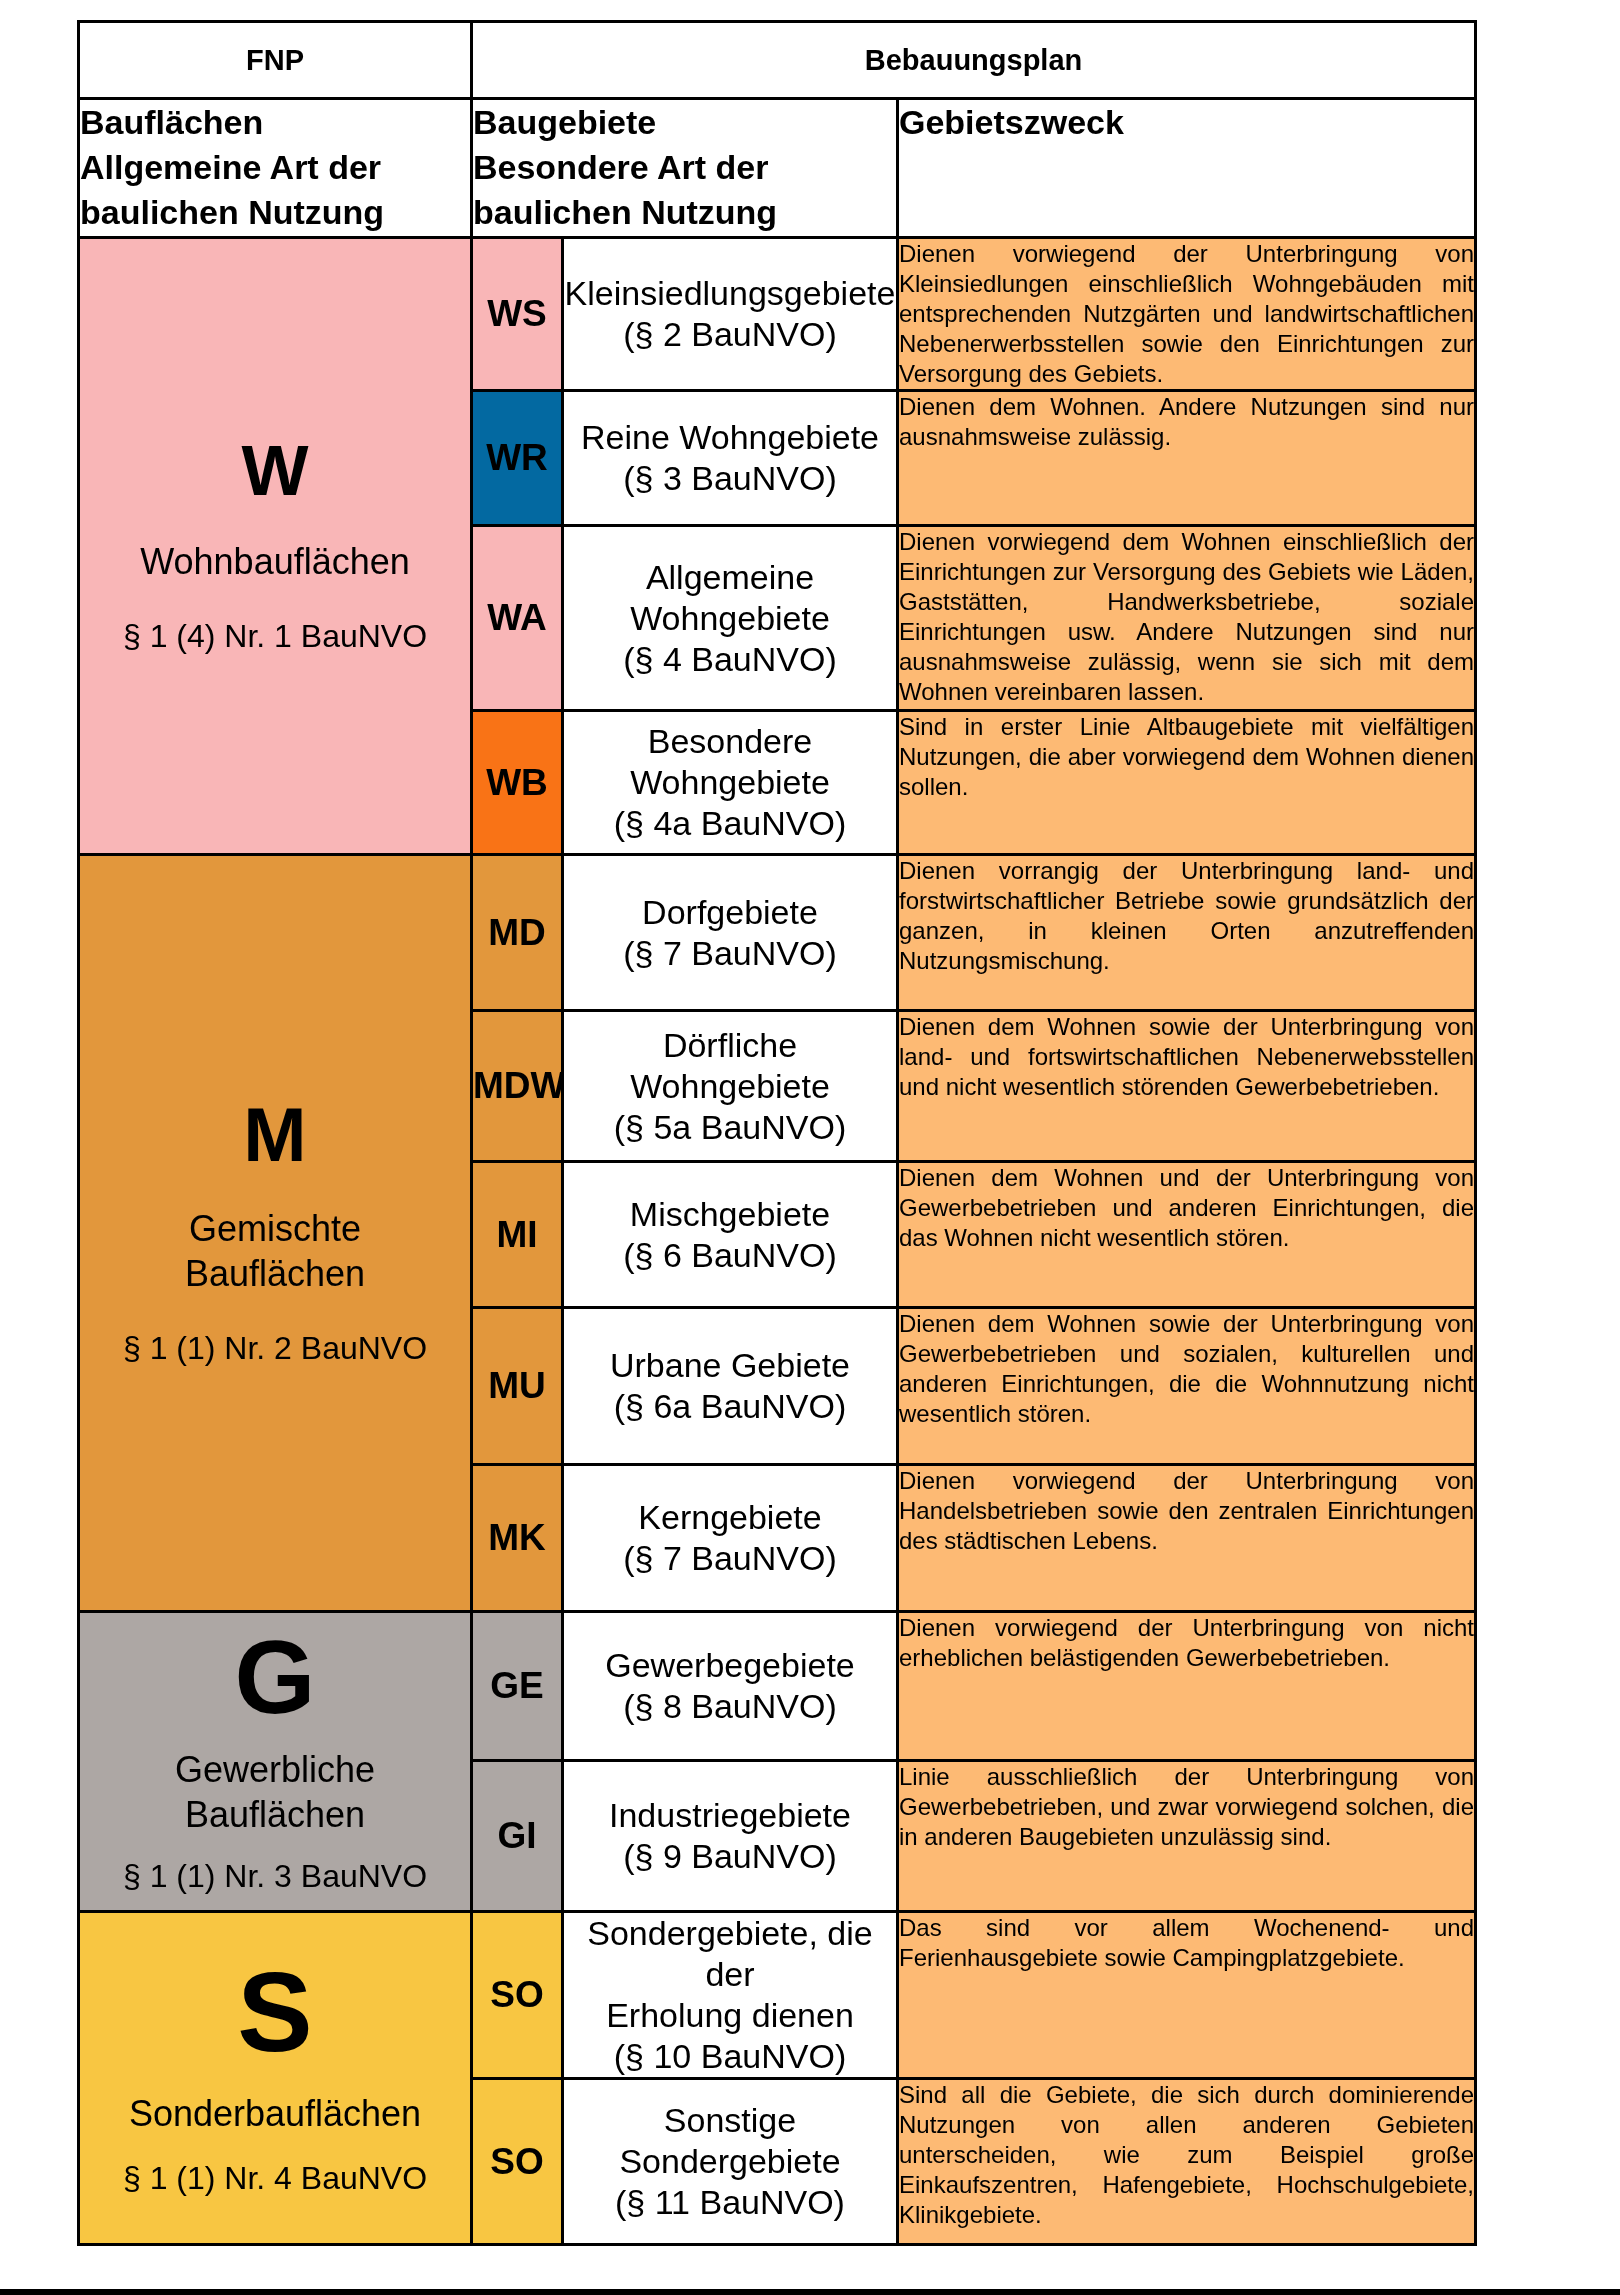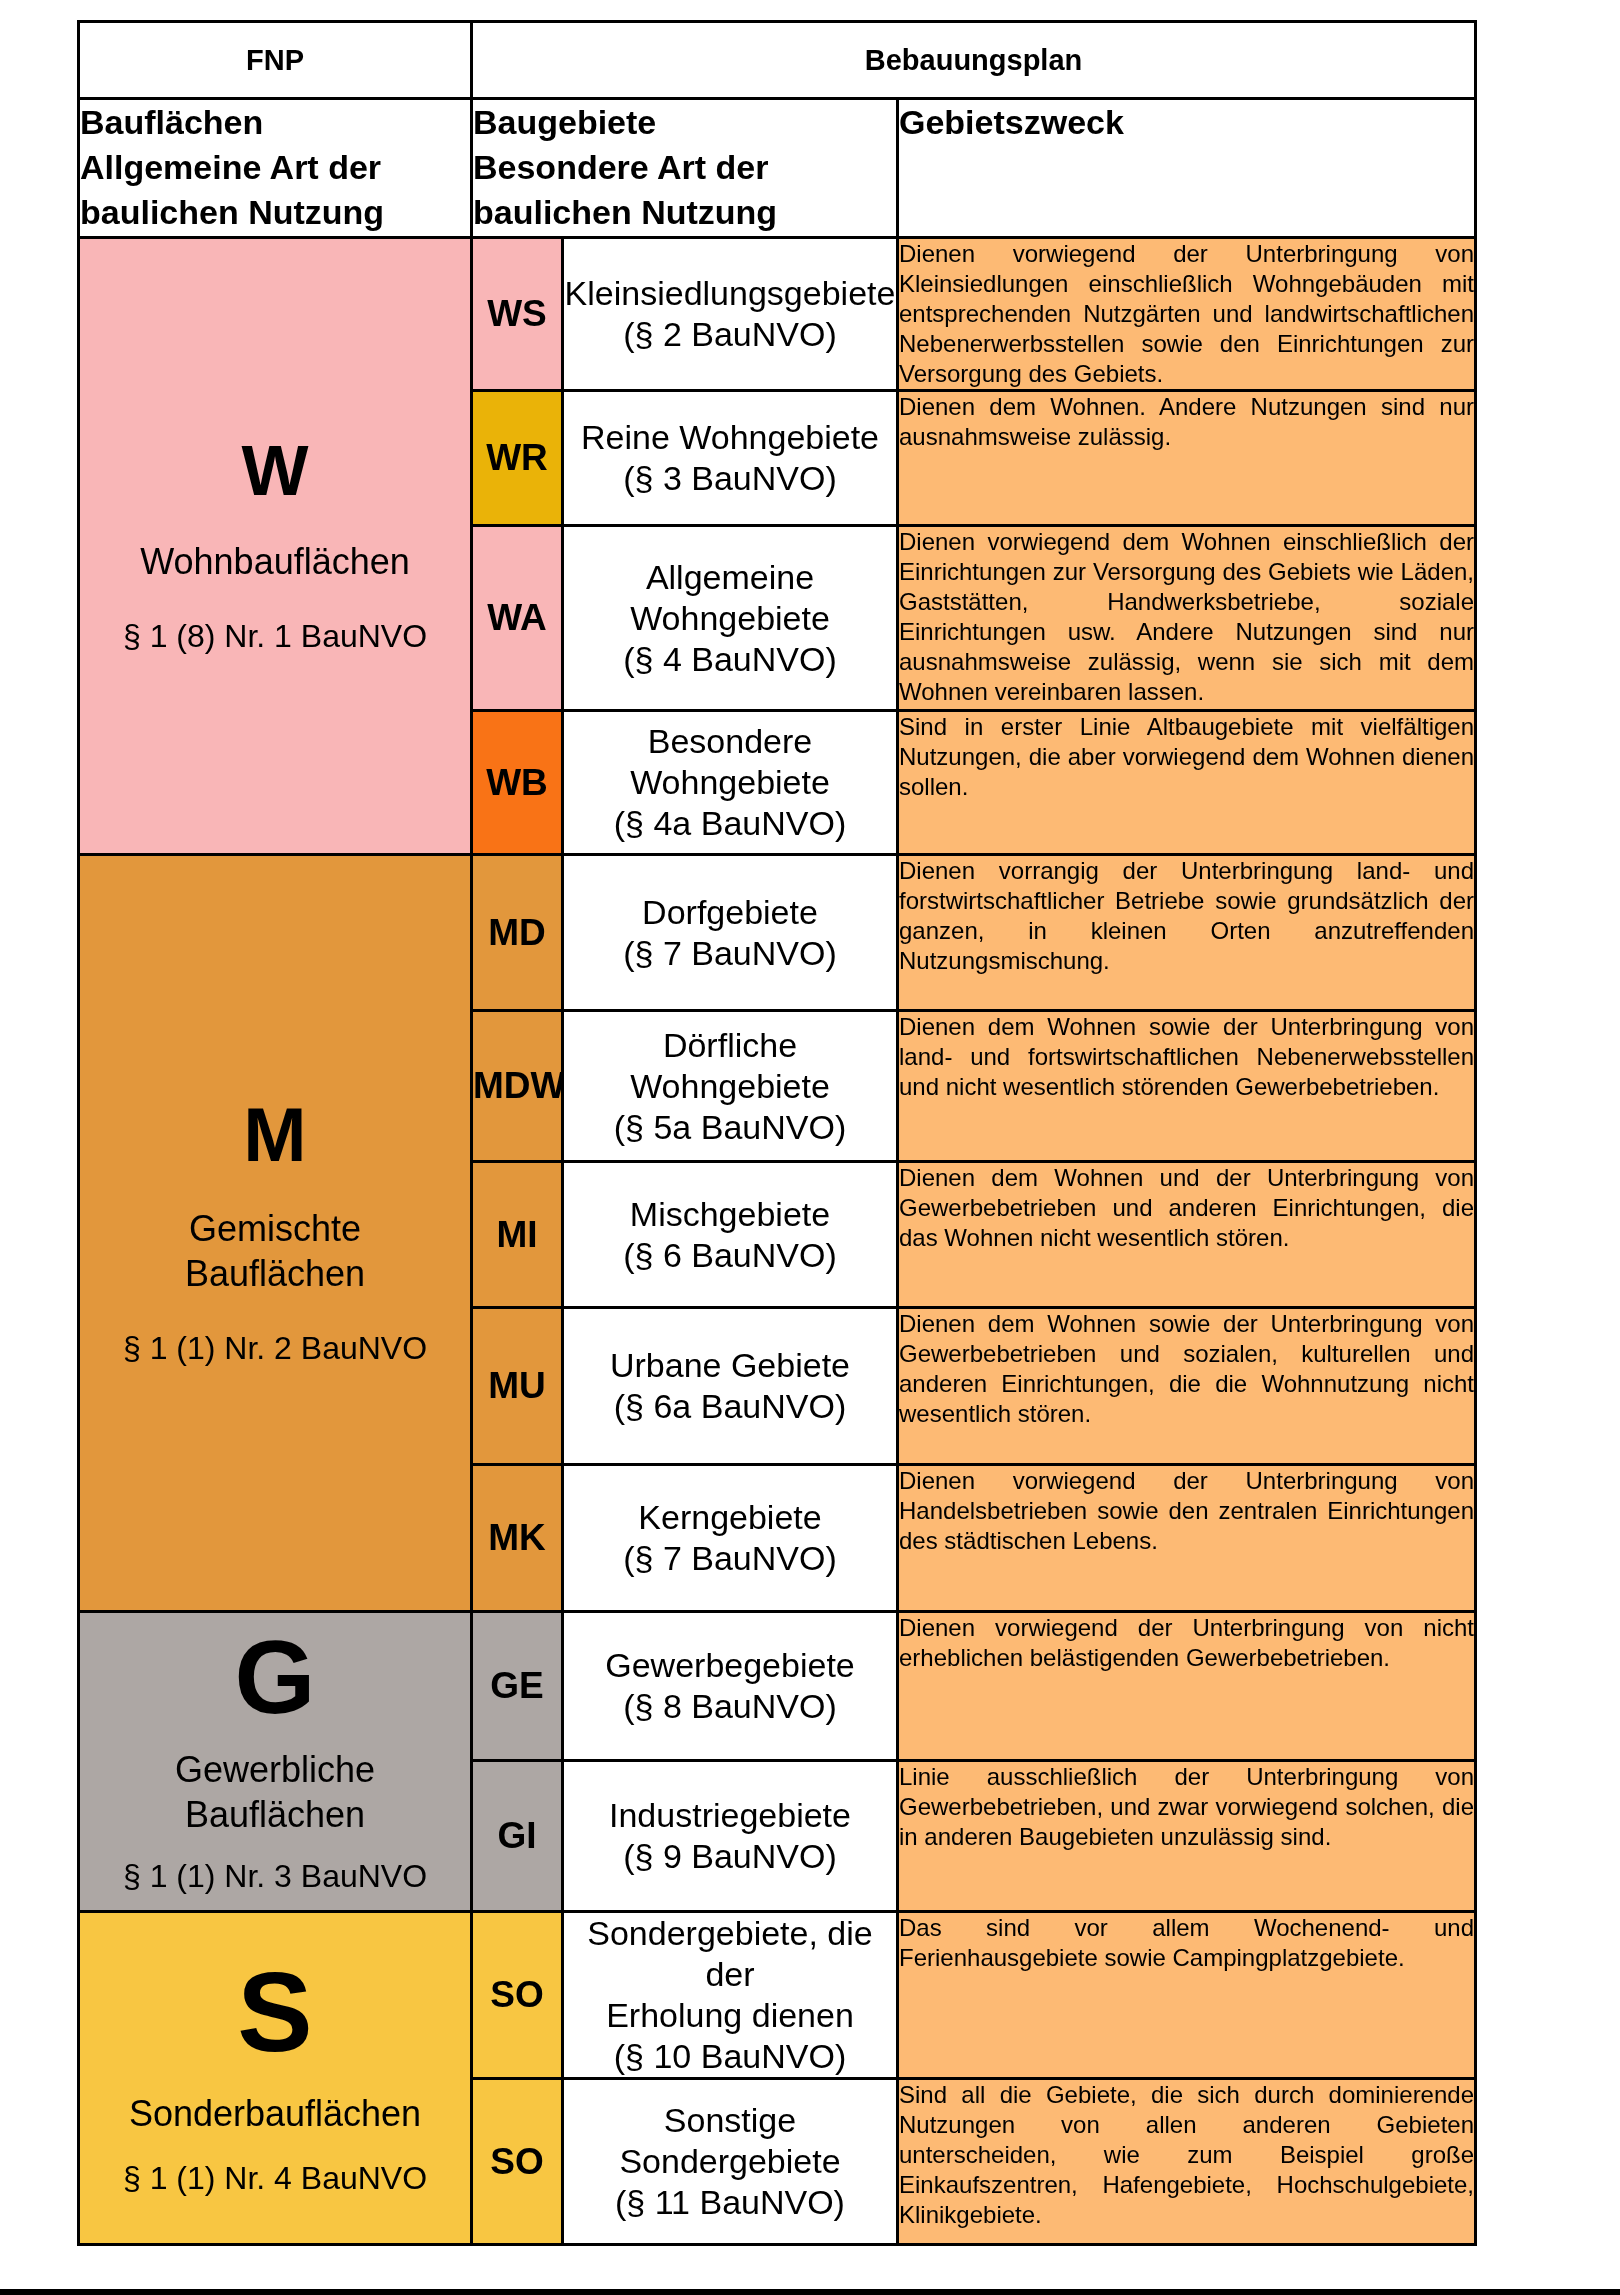--- a/index.html
+++ b/index.html
@@ -99,30 +99,30 @@
 Besondere Art der
 baulichen Nutzung</td>
       <td class="hdr-sub">Gebietszweck</td>
     </tr>
 
     <tr class="r-ws">
       <td class="group" rowspan="4" style="background-color: rgb(249, 182, 183);">
         <div class="group-stack">
           <div class="group-letter letter-w">W</div>
           <div class="group-name">Wohnbauflächen</div>
-          <div class="group-law">§ 1 (8) Nr. 1 BauNVO</div>
+          <div class="group-law">§ 1 (4) Nr. 1 BauNVO</div>
         </div>
       </td>
       <td class="code" style="background-color: rgb(249, 182, 183);">WS</td>
       <td class="dname">Kleinsiedlungsgebiete
 (§ 2 BauNVO)</td>
       <td class="purpose">Dienen vorwiegend der Unterbringung von Kleinsiedlungen einschließlich Wohngebäuden mit entsprechenden Nutzgärten und landwirtschaftlichen Nebenerwerbsstellen sowie den Einrichtungen zur Versorgung des Gebiets.</td>
     </tr>
     <tr class="r-wr">
-      <td class="code" style="background-color: #eab308;">WR</td>
+      <td class="code" style="background-color: #0369a1;">WR</td>
       <td class="dname">Reine Wohngebiete
 (§ 3 BauNVO)</td>
       <td class="purpose">Dienen dem Wohnen. Andere Nutzungen sind nur ausnahmsweise zulässig.</td>
     </tr>
     <tr class="r-wa">
       <td class="code" style="background-color: rgb(249, 182, 183);">WA</td>
       <td class="dname">Allgemeine Wohngebiete
 (§ 4 BauNVO)</td>
       <td class="purpose">Dienen vorwiegend dem Wohnen einschließlich der Einrichtungen zur Versorgung des Gebiets wie Läden, Gaststätten, Handwerksbetriebe, soziale Einrichtungen usw. Andere Nutzungen sind nur ausnahmsweise zulässig, wenn sie sich mit dem Wohnen vereinbaren lassen.</td>
     </tr>

